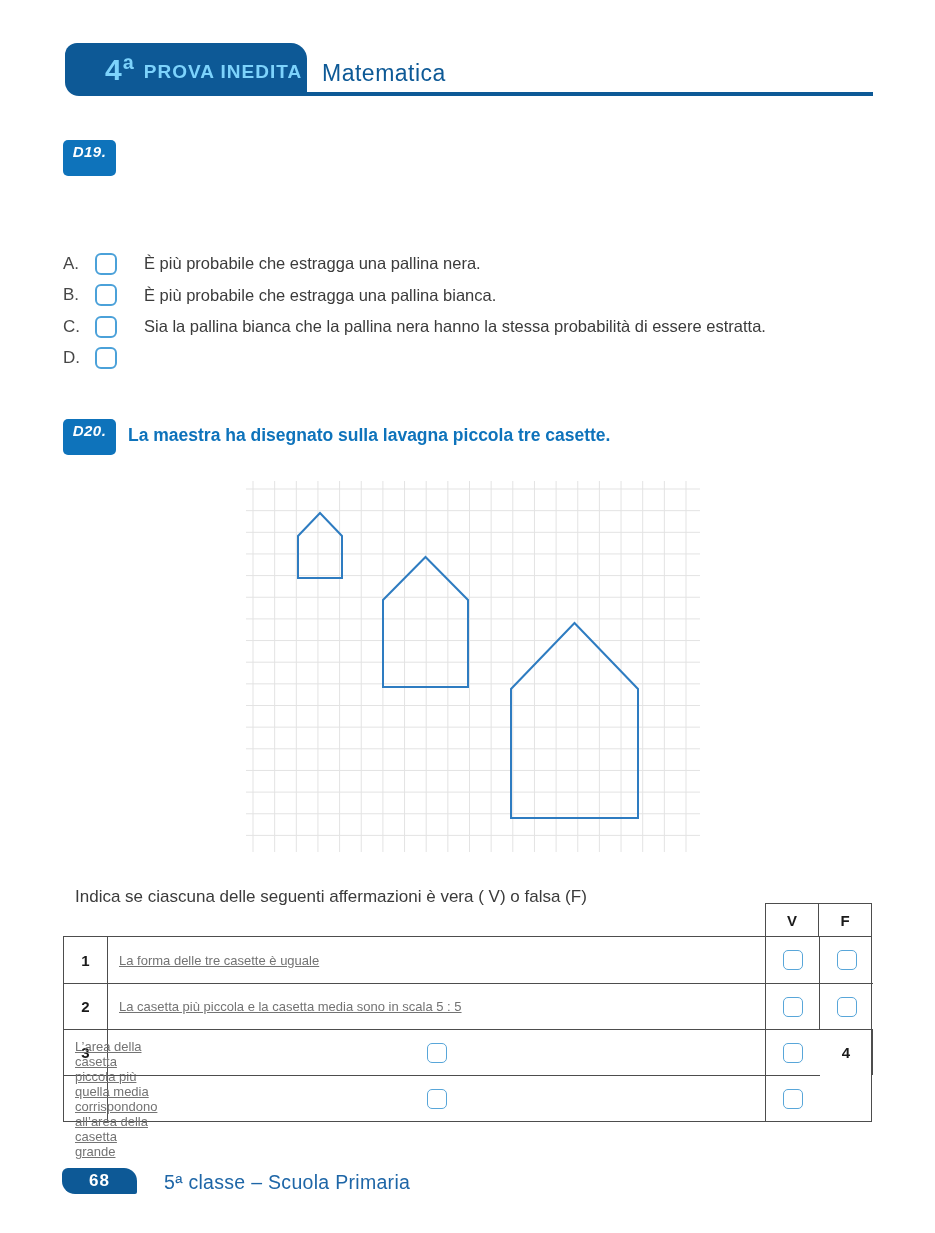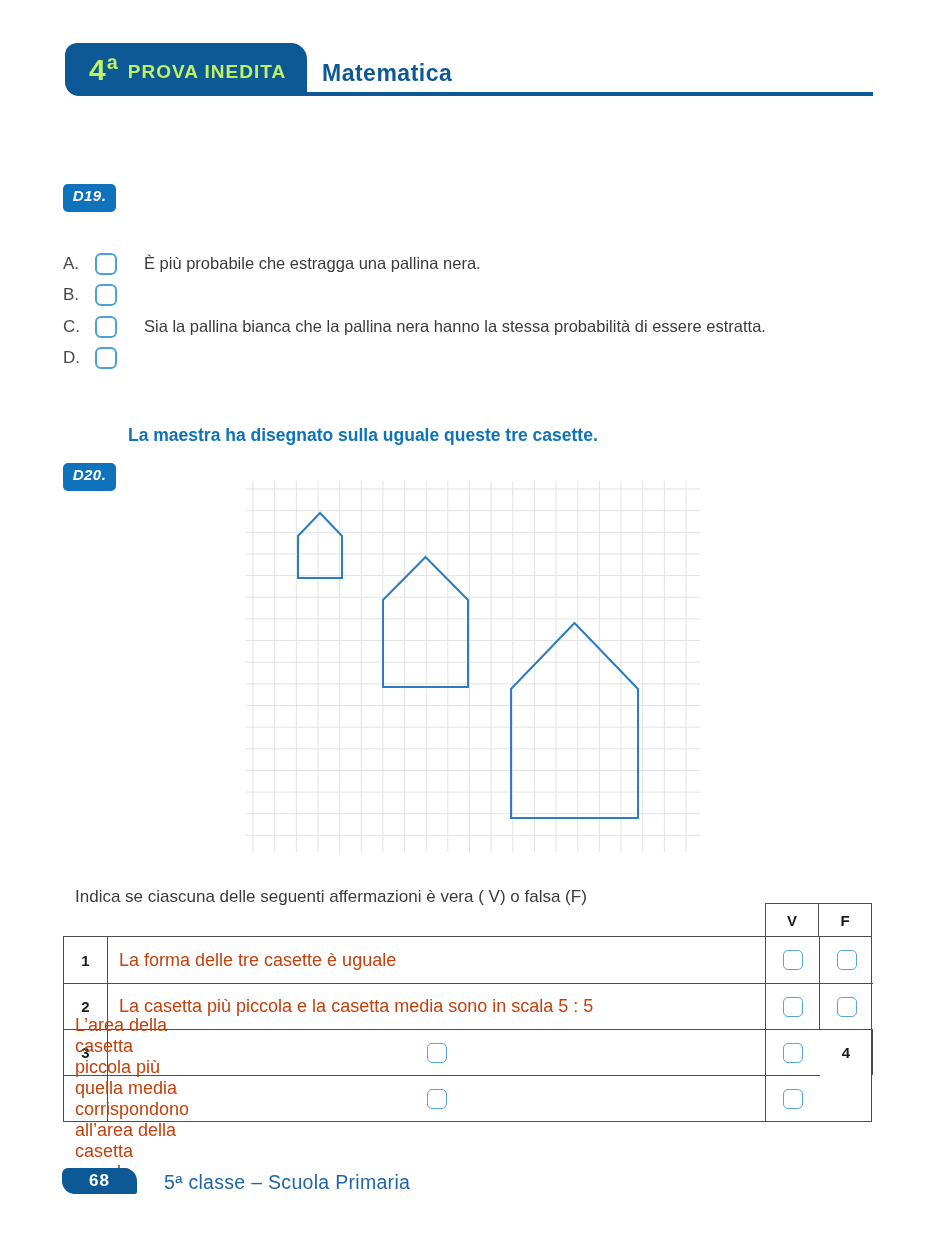--- a/index.html
+++ b/index.html
@@ -3,30 +3,30 @@
 <meta charset="utf-8">
 <style>
   * { margin:0; padding:0; box-sizing:border-box; }
   html,body { background:#ffffff; }
   body { font-family:"Liberation Sans", sans-serif; }
   .page { position:relative; width:935px; height:1233px; background:#fff; overflow:hidden; }
 
   
   .hbadge { position:absolute; left:65px; top:43px; width:242px; height:53px;
             background:#0d5996; border-radius:12px 16px 0 14px;
-            display:flex; align-items:center; padding-left:24px; color:#bef264; }
+            display:flex; align-items:center; padding-left:40px; color:#7dd3fc; }
   .hbadge-num { font-size:30px; font-weight:bold; margin-right:9px; letter-spacing:1px; }
   .hbadge-label { font-size:19px; font-weight:bold; letter-spacing:1px; padding-top:4px; }
   .header-rule { position:absolute; left:307px; top:92px; width:566px; height:4px; background:#0d5996; }
-  .subject { position:absolute; left:322px; top:60px; font-size:23px; font-weight:bold; color:#0d5996; letter-spacing:0.5px; }
-
-  
-  .qbadge { position:absolute; width:53px; height:28px; background:#0e73bb; color:#fff;
+  .subject { position:absolute; left:322px; top:60px; font-size:23px; font-weight:normal; color:#0d5996; letter-spacing:0.5px; }
+
+  
+  .qbadge { position:absolute; width:53px; height:36px; background:#0e73bb; color:#fff;
             font-weight:bold; font-style:italic; font-size:15px; text-align:center;
-            line-height:24px; border-radius:5px; letter-spacing:0.5px;margin-top:44px; }
+            line-height:24px; border-radius:5px; letter-spacing:0.5px; }
   .qbadge.d19 { left:63px; top:140px; }
   .qbadge.d20 { left:63px; top:419px; }
 
   .qtext { position:absolute; color:#0e73bb; font-weight:bold; font-size:17.5px; line-height:29px; }
   .qtext.d19 { left:127px; top:137px; width:760px; }
   .qtext.d20 { left:128px; top:421px; width:780px; }
 
   
   .options { position:absolute; left:63px; top:248px; }
   .option { display:flex; align-items:center; height:31.5px; }
@@ -49,21 +49,21 @@
              font-size:15px; font-weight:bold; color:#1a1a1a; }
   .vf-cell + .vf-cell { border-left:1px solid #4d4d4d; }
 
   
   .tf-table { position:absolute; left:63px; top:936px; width:809px;
               border:1px solid #4d4d4d; display:grid;
               grid-template-columns:44px 658px 54px 53px; grid-auto-rows:46px; }
   .tf-table > div { display:flex; align-items:center; border-color:#4d4d4d; }
   .tcell-num { justify-content:center; font-size:15px; font-weight:bold; color:#1a1a1a;
                border-right:1px solid #4d4d4d; }
-  .tcell-text { padding-left:11px; font-size:18px; color:#c2410c; border-right:1px solid #4d4d4d; }
+  .tcell-text { padding-left:11px; font-size:13px; color:#737373; border-right:1px solid #4d4d4d;text-decoration:underline; }
   .tcell-v { justify-content:center; border-right:1px solid #4d4d4d; }
   .tcell-f { justify-content:center; }
   .row-sep { border-top:1px solid #4d4d4d; }
   .checkbox.small { width:20px; height:20px; border-width:1.5px; border-color:#58a6d9; border-radius:5px; }
 
   
   .fbadge { position:absolute; left:62px; top:1168px; width:75px; height:26px;
             background:#0d5996; border-radius:6px 13px 2px 13px; color:#fff;
             font-size:17px; font-weight:bold; display:flex; align-items:center; justify-content:center;
             letter-spacing:1px;text-align:right; }
@@ -85,34 +85,35 @@
 
   <div class="options">
     <div class="option">
       <span class="letter">A.</span>
       <span class="checkbox"></span>
       <span class="otext">È più probabile che estragga una pallina nera.</span>
     </div>
     <div class="option">
       <span class="letter">B.</span>
       <span class="checkbox"></span>
+      <span class="otext">È più probabile che estragga una pallina bianca.</span>
     </div>
     <div class="option">
       <span class="letter">C.</span>
       <span class="checkbox"></span>
       <span class="otext">Sia la pallina bianca che la pallina nera hanno la stessa probabilità di essere estratta.</span>
     </div>
     <div class="option">
       <span class="letter">D.</span>
       <span class="checkbox"></span>
     </div>
   </div>
 
   <div class="qbadge d20">D20.</div>
-  <p class="qtext d20">La maestra ha disegnato sulla uguale queste tre casette.</p>
+  <p class="qtext d20">La maestra ha disegnato sulla lavagna piccola tre casette.</p>
 
   <div class="figure">
     <svg id="houses-svg" width="454" height="371" viewBox="0 0 454 371" xmlns="http://www.w3.org/2000/svg">
         <line x1="7" y1="0" x2="7" y2="371" stroke="#e3e3e3" stroke-width="1"></line>
         <line x1="28.65" y1="0" x2="28.65" y2="371" stroke="#e3e3e3" stroke-width="1"></line>
         <line x1="50.3" y1="0" x2="50.3" y2="371" stroke="#e3e3e3" stroke-width="1"></line>
         <line x1="71.94999999999999" y1="0" x2="71.94999999999999" y2="371" stroke="#e3e3e3" stroke-width="1"></line>
         <line x1="93.6" y1="0" x2="93.6" y2="371" stroke="#e3e3e3" stroke-width="1"></line>
         <line x1="115.25" y1="0" x2="115.25" y2="371" stroke="#e3e3e3" stroke-width="1"></line>
         <line x1="136.9" y1="0" x2="136.9" y2="371" stroke="#e3e3e3" stroke-width="1"></line>

